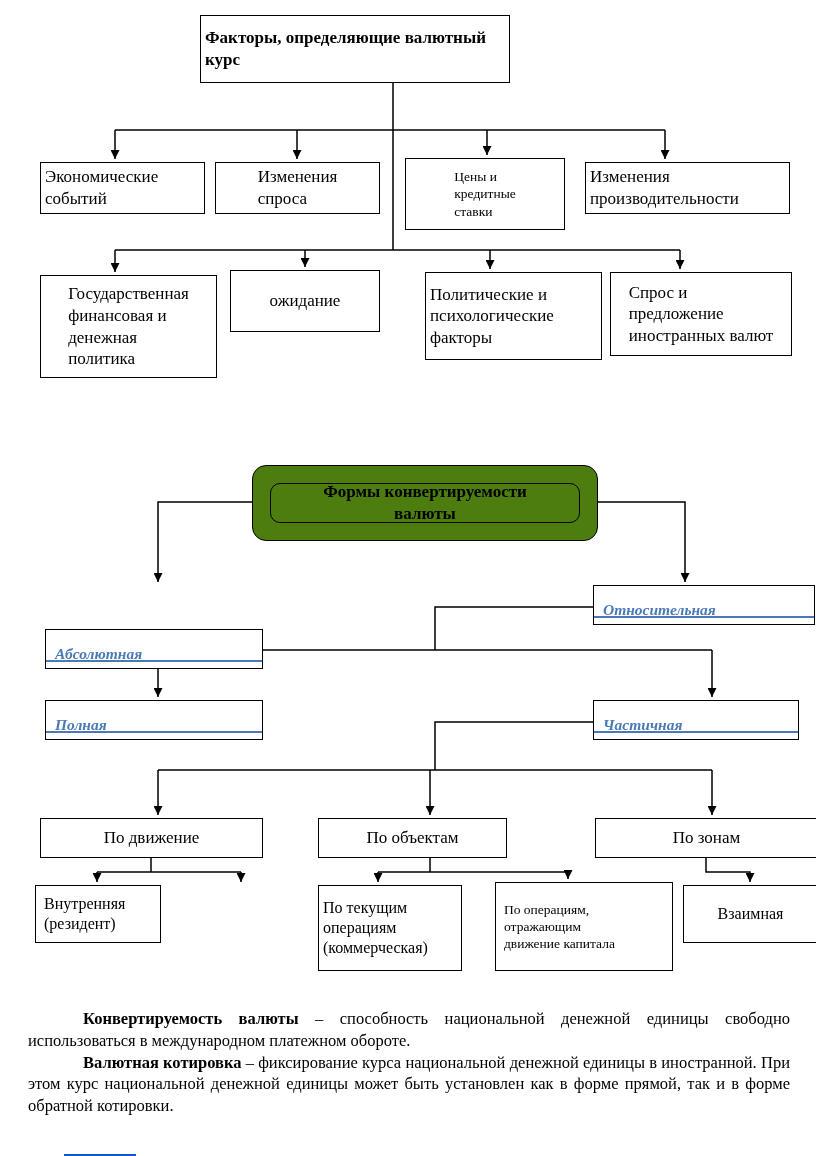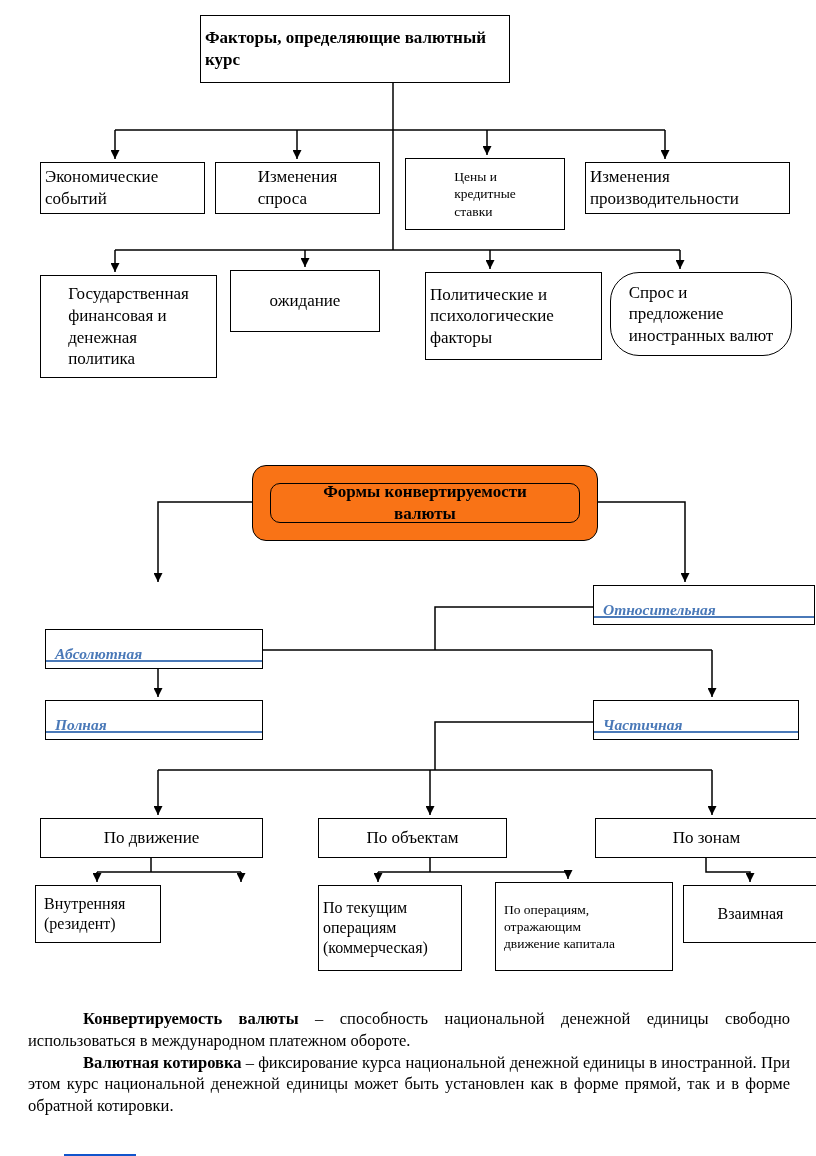--- a/index.html
+++ b/index.html
@@ -19,21 +19,21 @@
     display:flex; align-items:center; justify-content:center;
     white-space:pre-line;
     font-size:16px; line-height:1.27; padding:2px 4px;
   }
   .node.bold  { font-weight:bold; font-size:17px; }
   .node.big   { font-size:17px; }
   .node.small { font-size:13.5px; }
   .node.left  { justify-content:flex-start; text-align:left; padding-left:8px; padding-right:6px; }
 
   .rounded-outer {
-    position:absolute; z-index:2; background:#f97316;
+    position:absolute; z-index:2; background:#4d7c0f;
     border:1.6px solid #000; border-radius:14px; padding:17px;
   }
   .rounded-inner {
     width:100%; height:100%;
     border:1.2px solid #000; border-radius:10px;
     display:flex; align-items:center; justify-content:center;
     text-align:center; font-weight:bold; font-size:17px; line-height:1.3;
     white-space:pre-line;
   }
 
@@ -112,21 +112,21 @@
 кредитные
 ставки</div>
   <div class="node big" style="left:585px; top:162px; width:205px; height:52px;">Изменения производительности</div>
 
   <div class="node big" style="left:40px; top:275px; width:177px; height:103px;">Государственная
 финансовая и
 денежная
 политика</div>
   <div class="node big" style="left:230px; top:270px; width:150px; height:62px;">ожидание</div>
   <div class="node big" style="left:425px; top:272px; width:177px; height:88px;">Политические и психологические факторы</div>
-  <div class="node big" style="left:610px; top:272px; width:182px; height:84px;border-radius:29px;">Спрос и
+  <div class="node big" style="left:610px; top:272px; width:182px; height:84px;">Спрос и
 предложение
 иностранных валют</div>
 
   <div class="rounded-outer" style="left:252px; top:465px; width:346px; height:76px;">
     <div class="rounded-inner">Формы конвертируемости
 валюты</div>
   </div>
 
   <div class="blue-box" style="left:45px; top:585px; width:218px; height:40px;margin-top:44px;">
     <div class="rule"></div>

